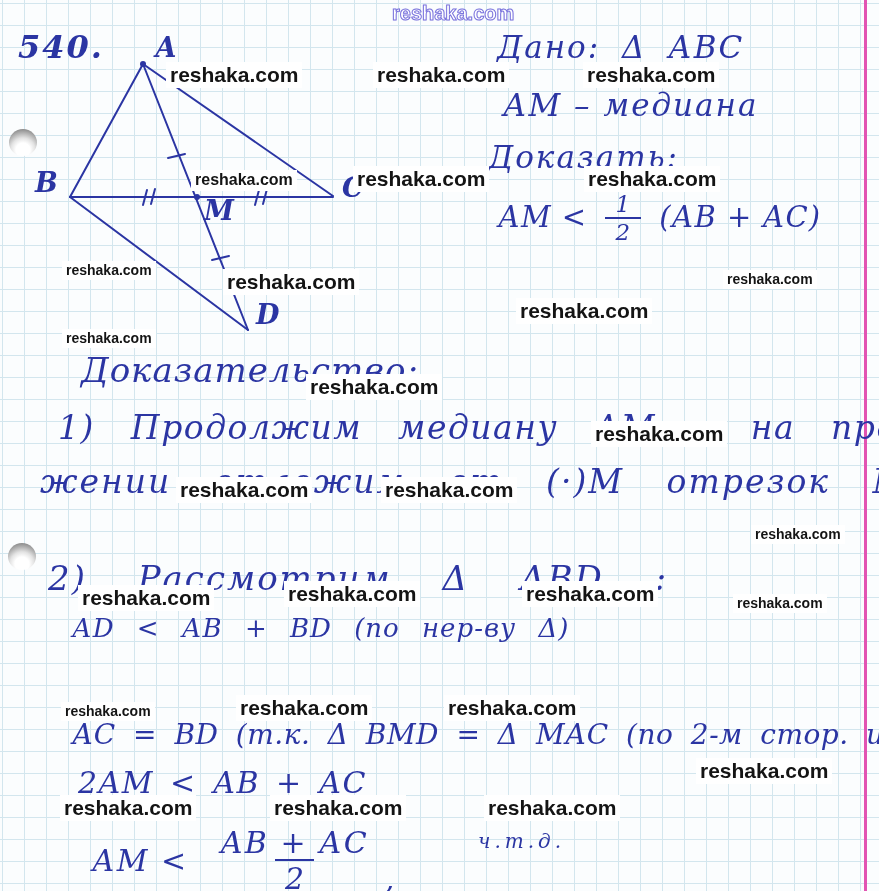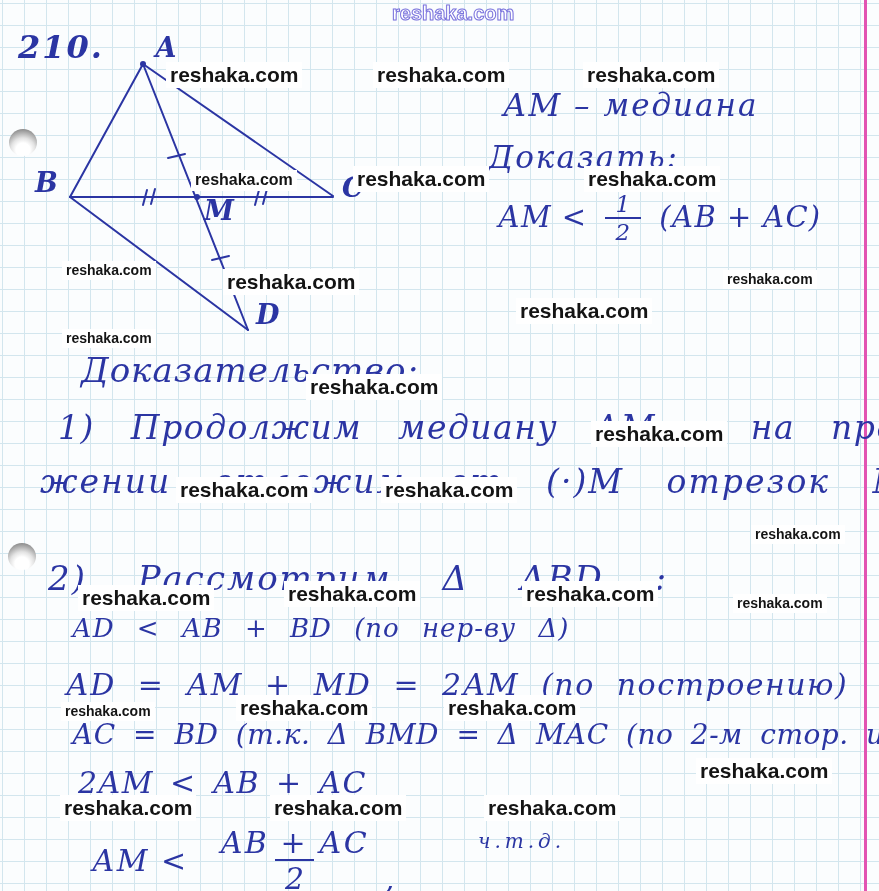--- a/index.html
+++ b/index.html
@@ -85,39 +85,39 @@
       <circle cx="143" cy="44" r="3"></circle>
       <circle cx="197" cy="177" r="3"></circle>
     </g>
   </svg>
   <div class="hw fig-label" style="left:155px;top:33px;">А</div>
   <div class="hw fig-label" style="left:35px;top:168px;">В</div>
   <div class="hw fig-label" style="left:342px;top:173px;">С</div>
   <div class="hw fig-label" style="left:204px;top:196px;">М</div>
   <div class="hw fig-label" style="left:256px;top:300px;">D</div>
 
-  <div class="hw" style="left:18px;top:30px;font-size:32px;font-weight:700;letter-spacing:2px;">210.</div>
+  <div class="hw" style="left:18px;top:30px;font-size:32px;font-weight:700;letter-spacing:2px;">540.</div>
 
+  <div class="hw" style="left:497px;top:30px;font-size:31px;letter-spacing:2px;word-spacing:10px;">Дано: Δ АВС</div>
   <div class="hw" style="left:503px;top:88px;font-size:31px;letter-spacing:2px;">АМ – медиана</div>
   <div class="hw" style="left:488px;top:140px;font-size:31px;letter-spacing:2px;">Доказать:</div>
   <div class="hw" style="left:498px;top:192px;font-size:29px;letter-spacing:1px;">
     <span>АМ &lt;</span>
     <span class="frac" style="font-size:23px;margin:0 8px;">
       <span class="num">1</span>
       <span class="den">2</span>
     </span>
     <span>(АВ + АС)</span>
   </div>
 
   <div class="hw" style="left:60px;top:352px;font-size:34px;letter-spacing:1px;margin-left:21px;">Доказательство:</div>
   <div class="hw" style="left:58px;top:410px;font-size:33px;letter-spacing:1.5px;word-spacing:24px;">1) Продолжим медиану АМ и на продол-</div>
   <div class="hw" style="left:40px;top:464px;font-size:33px;letter-spacing:2px;word-spacing:30px;">жении отложим от (·)М отрезок МD =</div>
   <div class="hw" style="left:48px;top:560px;font-size:34px;letter-spacing:2px;word-spacing:38px;text-align:right;">2)  Рассмотрим  Δ АВD :</div>
   <div class="hw" style="left:72px;top:614px;font-size:26px;letter-spacing:1px;word-spacing:13px;">АD &lt; АВ + ВD  (по нер-ву Δ)</div>
-  <div class="hw" style="left:66px;top:668px;font-size:30px;letter-spacing:1.5px;word-spacing:11px;">АD = АМ + МD = 2АМ (по построению)</div>
   <div class="hw" style="left:72px;top:720px;font-size:28px;letter-spacing:0.5px;word-spacing:8px;">АС = ВD (т.к. Δ ВМD = Δ МАС (по 2-м стор. и ∠))</div>
   <div class="hw" style="left:78px;top:766px;font-size:30px;letter-spacing:1px;word-spacing:6px;">2АМ &lt;  АВ + АС</div>
 
   <div class="hw" style="left:92px;top:826px;font-size:30px;display:flex;align-items:center;">
     <span style="letter-spacing:2px;">АМ &lt;</span>
     <span class="frac" style="margin:0 10px 0 26px;">
       <span class="num" style="letter-spacing:2px;">АВ + АС</span>
       <span class="den">2</span>
     </span>
     <span style="align-self:flex-end;">,</span>

